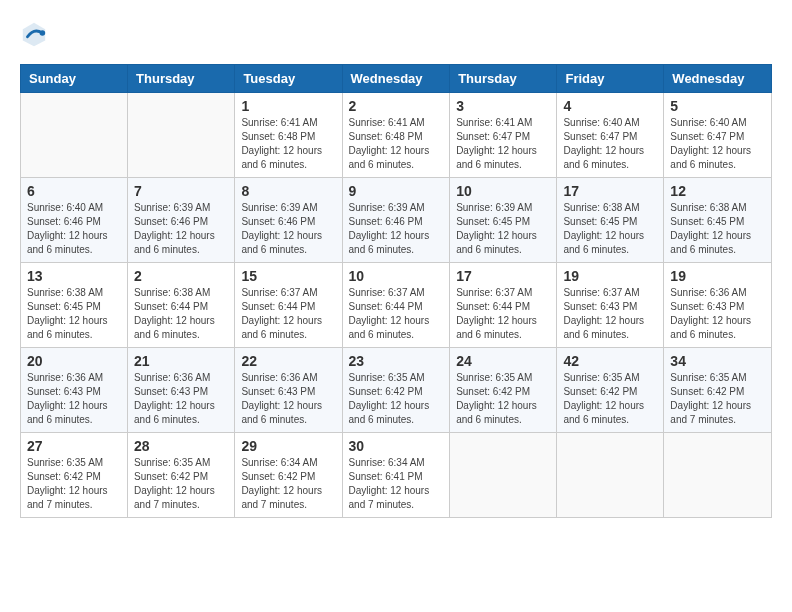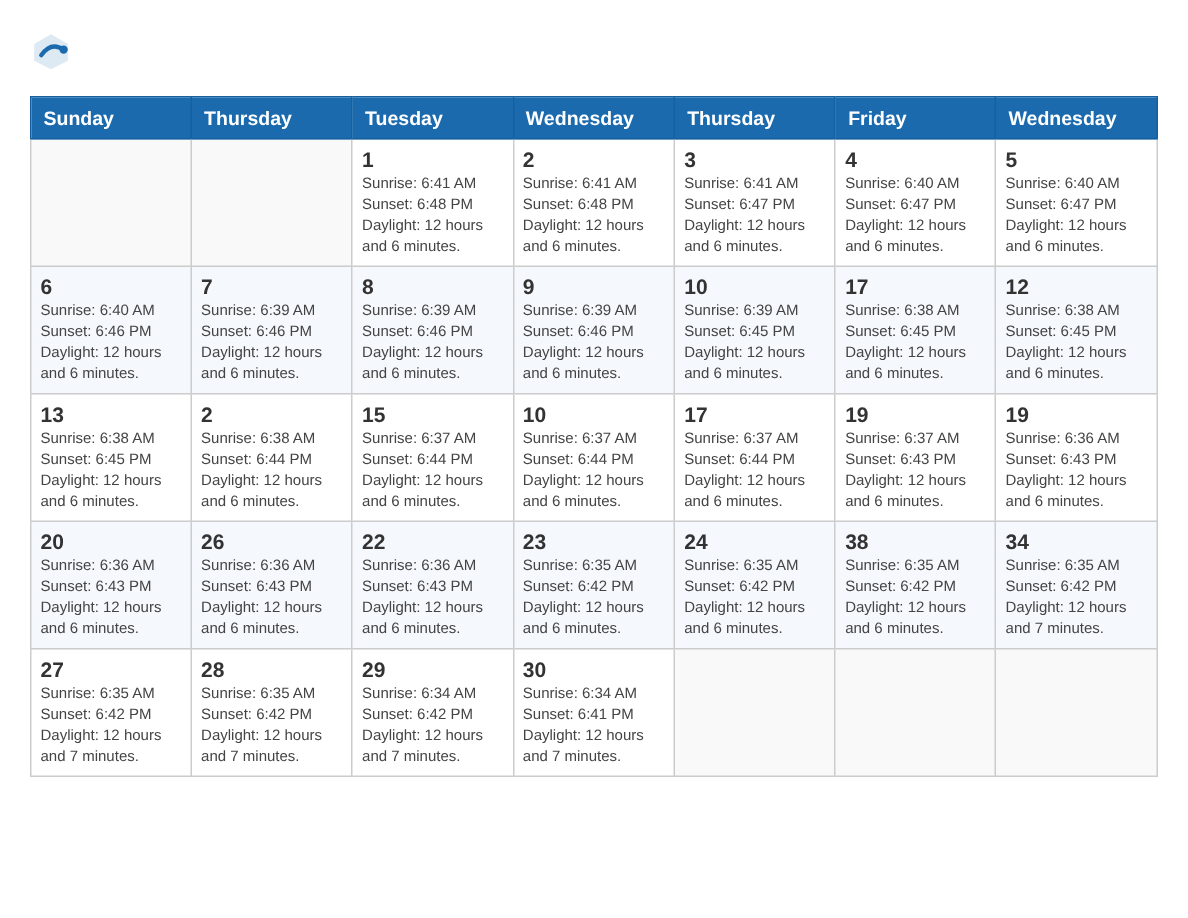--- a/index.html
+++ b/index.html
@@ -253,21 +253,21 @@
         </td>
       </tr>
       <tr class="week-row">
         <td>
           <span class="day-number">20</span>
           <div class="day-info" style="white-space: pre-line;">Sunrise: 6:36 AM
 Sunset: 6:43 PM
 Daylight: 12 hours and 6 minutes.</div>
         </td>
         <td>
-          <span class="day-number">26</span>
+          <span class="day-number">21</span>
           <div class="day-info" style="white-space: pre-line;">Sunrise: 6:36 AM
 Sunset: 6:43 PM
 Daylight: 12 hours and 6 minutes.</div>
         </td>
         <td>
           <span class="day-number">22</span>
           <div class="day-info" style="white-space: pre-line;">Sunrise: 6:36 AM
 Sunset: 6:43 PM
 Daylight: 12 hours and 6 minutes.</div>
         </td>
@@ -277,21 +277,21 @@
 Sunset: 6:42 PM
 Daylight: 12 hours and 6 minutes.</div>
         </td>
         <td>
           <span class="day-number">24</span>
           <div class="day-info" style="white-space: pre-line;">Sunrise: 6:35 AM
 Sunset: 6:42 PM
 Daylight: 12 hours and 6 minutes.</div>
         </td>
         <td>
-          <span class="day-number">38</span>
+          <span class="day-number">42</span>
           <div class="day-info" style="white-space: pre-line;">Sunrise: 6:35 AM
 Sunset: 6:42 PM
 Daylight: 12 hours and 6 minutes.</div>
         </td>
         <td>
           <span class="day-number">34</span>
           <div class="day-info" style="white-space: pre-line;">Sunrise: 6:35 AM
 Sunset: 6:42 PM
 Daylight: 12 hours and 7 minutes.</div>
         </td>

